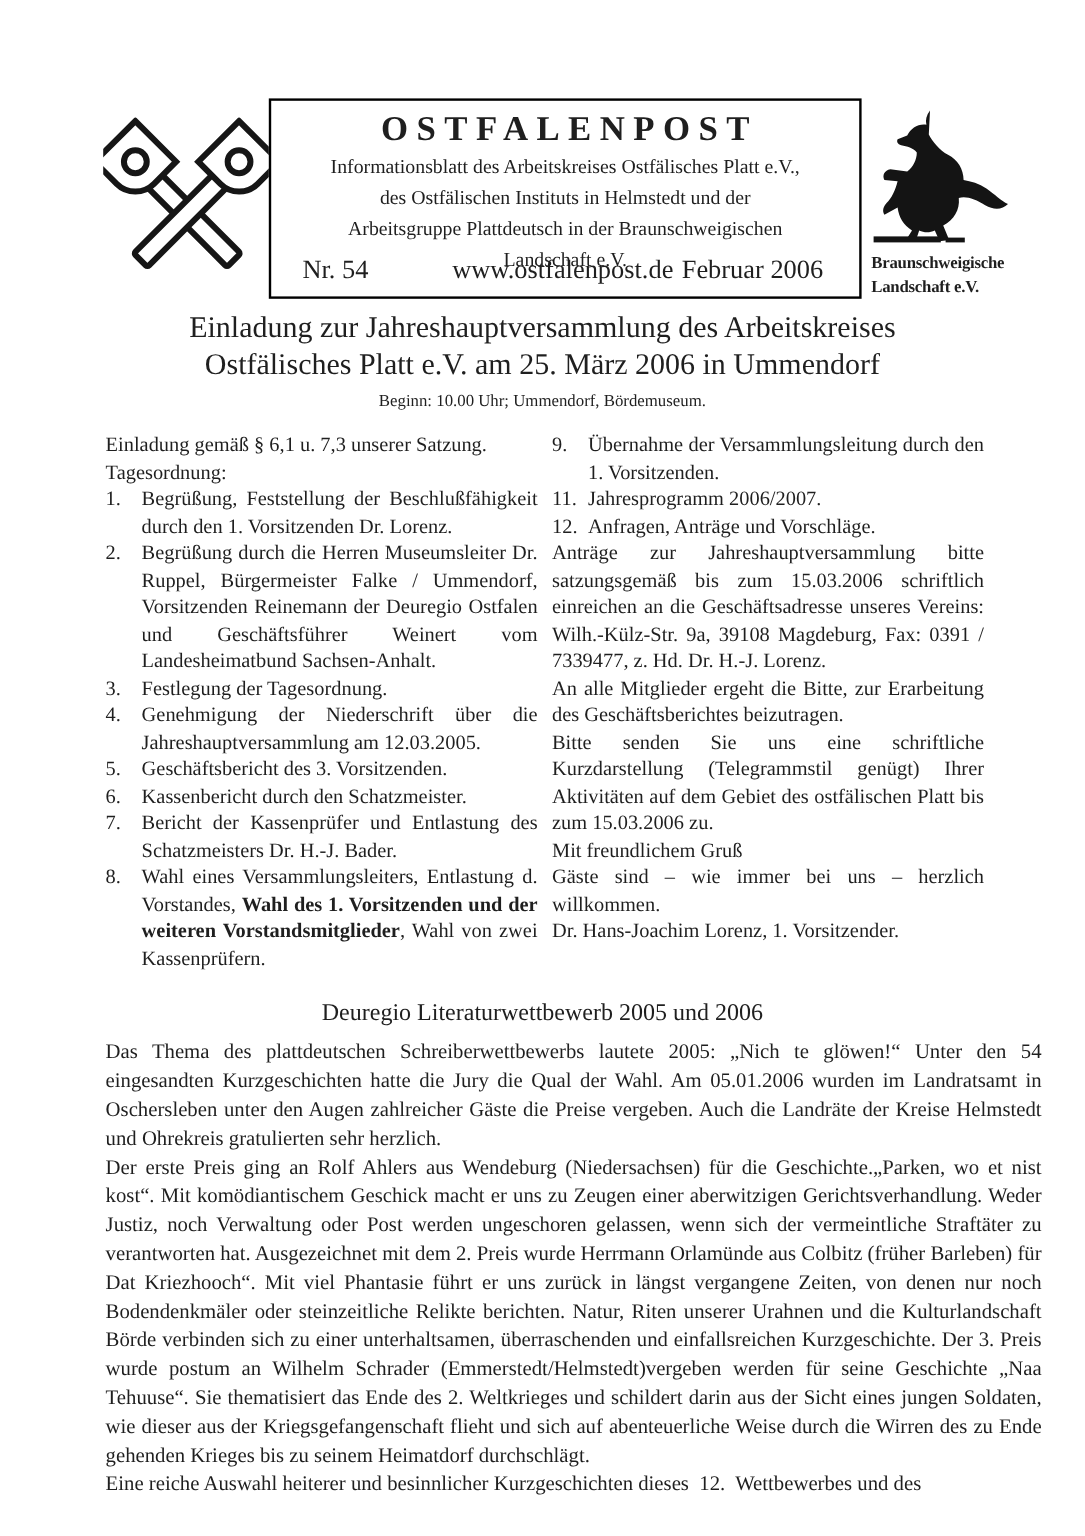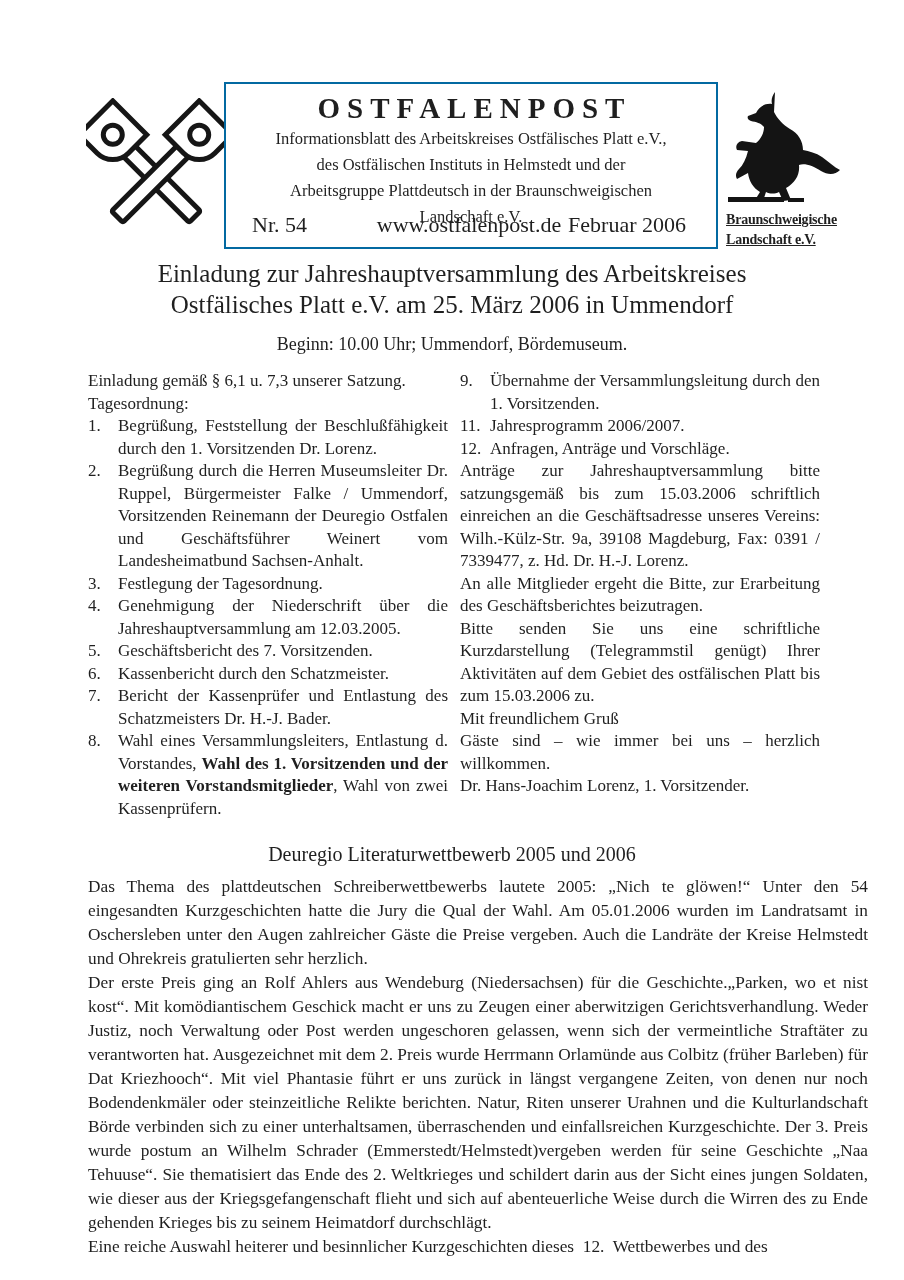--- a/index.html
+++ b/index.html
@@ -9,42 +9,42 @@
     color:#1f1f1f;
     font-family:"Liberation Serif", serif;
   }
   .page { position:relative; width:904px; height:1280px; overflow:hidden; background:#ffffff; }
 
   
   .masthead { position:relative; height:252px; }
   .keys-logo { position:absolute; left:86px; top:98px; }
   .mast-box {
     position:absolute; left:224px; top:82px; width:490px; height:163px;
-    border:2px solid #0369a1; text-align:center; background:#fff;
+    border:2px solid #000000; text-align:center; background:#fff;
   }
   .mast-title {
     margin-top:8px; font-size:29px; font-weight:bold;
     letter-spacing:7px; text-indent:7px; white-space:nowrap;
   }
   .mast-sub { font-size:16.5px; line-height:24px; margin-top:2px;text-align:center; }
   .mast-row {
     position:absolute; left:26px; right:30px; bottom:9px;
     display:flex; font-size:22px;
   }
   .mast-row .cell { flex:1; }
   .mast-row .c-left  { text-align:left; }
   .mast-row .c-mid   { text-align:center; }
   .mast-row .c-right { text-align:right; }
   .bl-logo { position:absolute; left:726px; top:88px; width:138px; text-align:left; }
-  .bl-caption { font-weight:bold; font-size:14px; line-height:17px; margin-top:3px; letter-spacing:-0.2px;text-decoration:underline; }
+  .bl-caption { font-weight:bold; font-size:14px; line-height:17px; margin-top:3px; letter-spacing:-0.2px; }
 
   
   .invite-head { text-align:center; margin-top:6px; }
   .invite-line { font-size:25px; line-height:31px; }
-  .invite-sub  { font-size:18px; line-height:23px; margin-top:13px; }
+  .invite-sub  { font-size:14px; line-height:23px; margin-top:3px; }
 
   
   .columns {
     display:flex; gap:12px;
     margin:14px 84px 0 88px;
     font-size:17px; line-height:22.5px;
   }
   .col { flex:1; min-width:0; }
   .intro-line { }
   .agenda-item { display:flex; }
@@ -141,21 +141,21 @@
       <div class="agenda-item">
         <span class="num">3.</span>
         <span class="txt">Festlegung der Tagesordnung.</span>
       </div>
       <div class="agenda-item">
         <span class="num">4.</span>
         <span class="txt">Genehmigung der Niederschrift über die Jahreshauptversammlung am 12.03.2005.</span>
       </div>
       <div class="agenda-item">
         <span class="num">5.</span>
-        <span class="txt">Geschäftsbericht des 7. Vorsitzenden.</span>
+        <span class="txt">Geschäftsbericht des 3. Vorsitzenden.</span>
       </div>
       <div class="agenda-item">
         <span class="num">6.</span>
         <span class="txt">Kassenbericht durch den Schatzmeister.</span>
       </div>
       <div class="agenda-item">
         <span class="num">7.</span>
         <span class="txt">Bericht der Kassenprüfer und Entlastung des Schatzmeisters Dr. H.-J. Bader.</span>
       </div>
       <div class="agenda-item">

